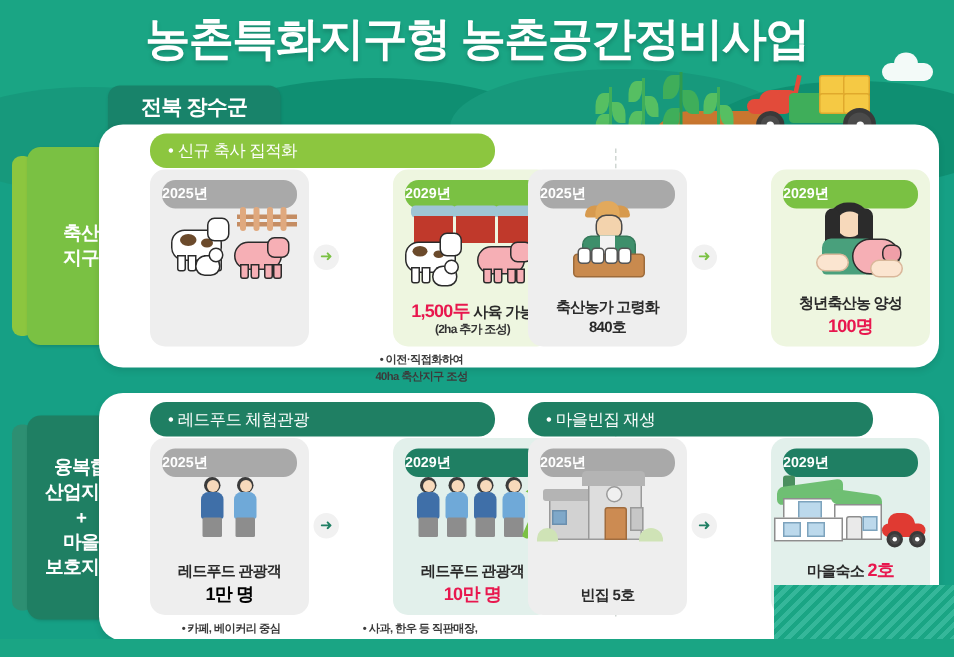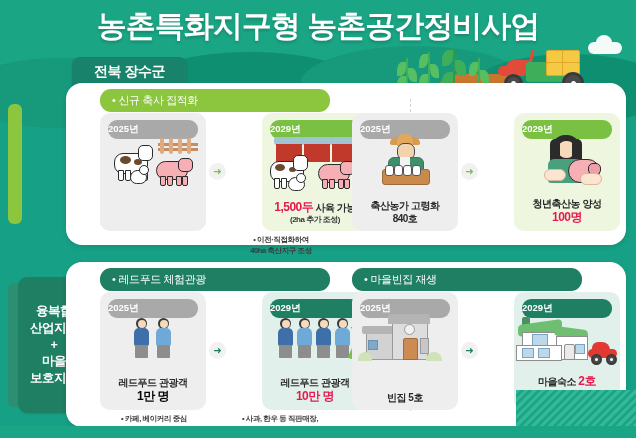--- a/index.html
+++ b/index.html
@@ -226,20 +226,26 @@
           <i></i>
         </div>
     </div>
   </div>
 
   <div class="title">농촌특화지구형 농촌공간정비사업</div>
 
   <div class="region-badge">전북 장수군</div>
 
   <div class="zone-shadow top"></div>
+  <div class="zone-tab top">
+    <span>
+      <span>축산</span><br>
+      <span>지구</span>
+    </span>
+  </div>
 
   <div class="panel top">
     <div class="divider top"></div>
 
     <div class="section left" style="left:34px;width:230px;">
       <div class="sec-head lime">
         <span class="dot">•</span><span>신규 축사 집적화</span>
       </div>
 
       <div class="stage before">

